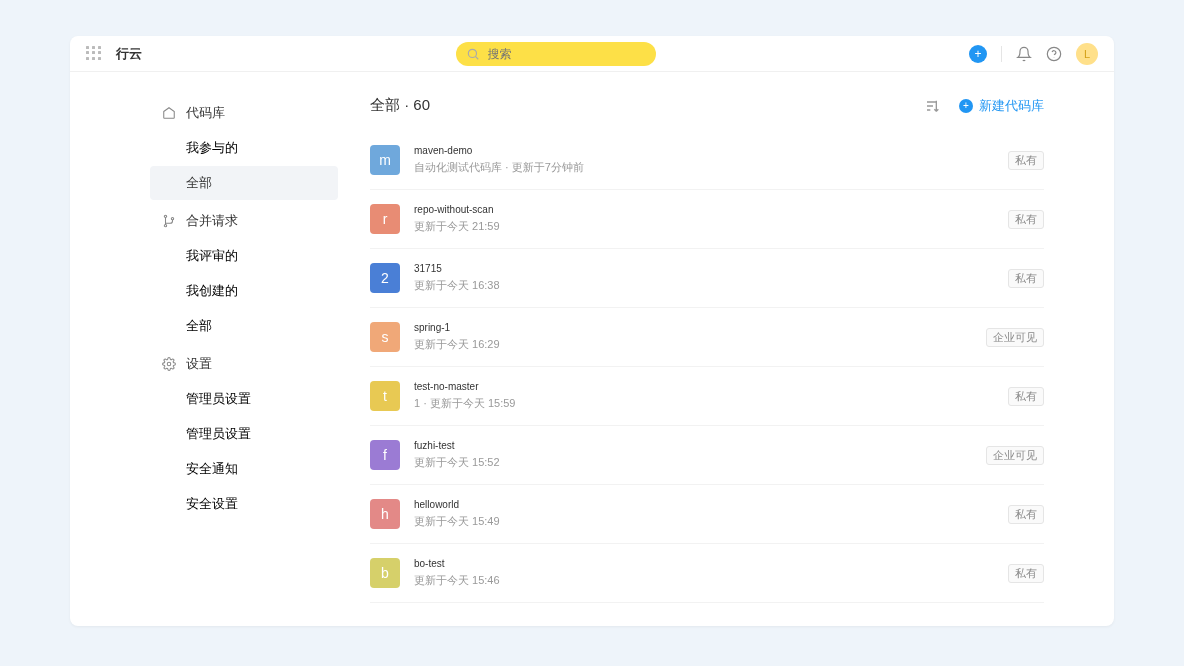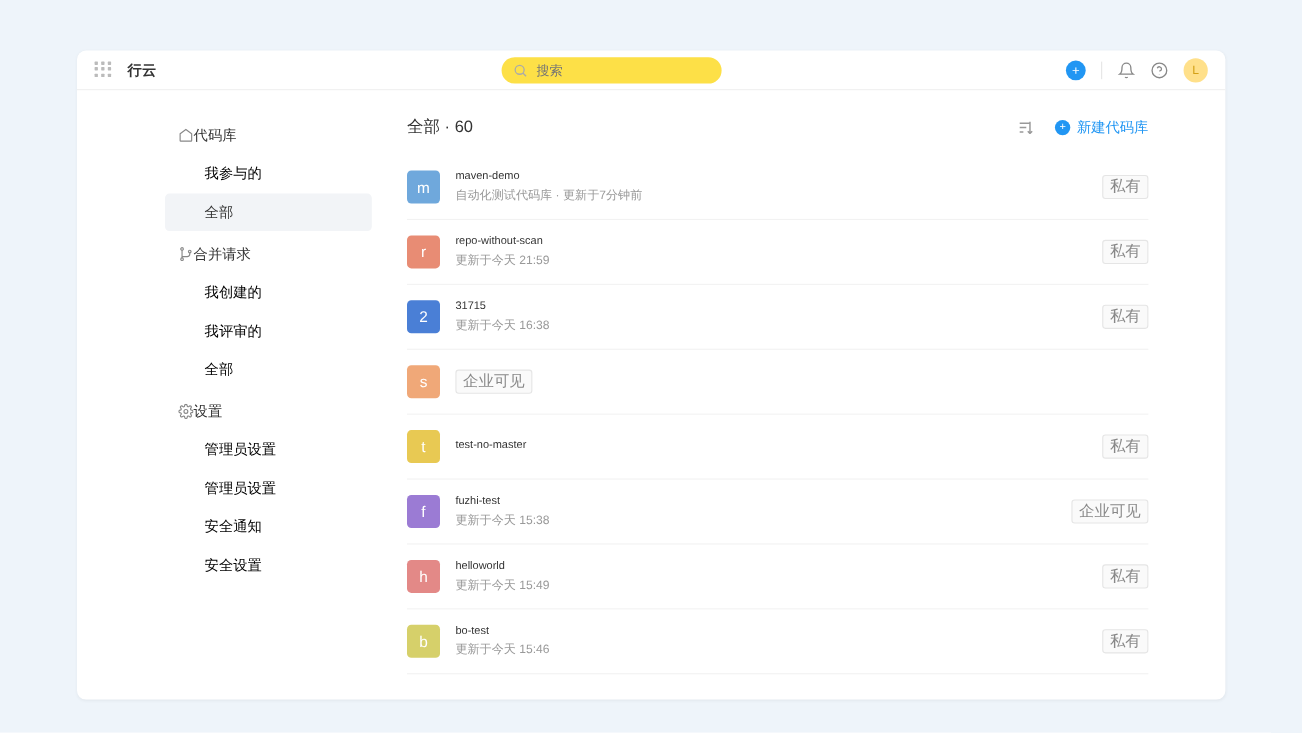--- a/index.html
+++ b/index.html
@@ -1,49 +1,49 @@
 <!DOCTYPE html>
 <html><head>
   <meta charset="utf-8">
   <style>
     * { margin: 0; padding: 0; box-sizing: border-box; }
     body { font-family: -apple-system, BlinkMacSystemFont, "Segoe UI", sans-serif; background: #eef4fa; width: 1184px; height: 666px; overflow: hidden; }
-    .app-window { background: #fff; margin: 46px 70px 0 70px; border-radius: 8px; height: 590px; display: flex; flex-direction: column; box-shadow: 0 1px 3px rgba(0,0,0,0.05); }
+    .app-window { background: #fff; margin: 36px 70px 0 70px; border-radius: 8px; height: 590px; display: flex; flex-direction: column; box-shadow: 0 1px 3px rgba(0,0,0,0.05); }
     .topbar { height: 36px; display: flex; align-items: center; padding: 0 16px; border-bottom: 1px solid #f0f0f0; }
     .apps-icon { width: 16px; height: 16px; display: grid; grid-template-columns: repeat(3,1fr); gap: 1.5px; margin-right: 14px; cursor: pointer; }
     .apps-icon span { width: 3px; height: 3px; background: #bbb; border-radius: 0.5px; }
     .logo-text { font-size: 13px; font-weight: 600; color: #333; }
     .search-wrap { margin: 0 auto; position: relative; }
     .search-input { width: 200px; height: 24px; border: none; background: #fde047; border-radius: 12px; padding: 0 14px 0 32px; font-size: 12px; color: #666; outline: none; }
     .search-icon { position: absolute; left: 10px; top: 5px; width: 14px; height: 14px; }
     .topbar-right { display: flex; align-items: center; gap: 14px; }
     .plus-btn { width: 18px; height: 18px; background: #2196f3; border-radius: 50%; display: flex; align-items: center; justify-content: center; color: #fff; font-size: 12px; cursor: pointer; }
     .top-divider { width: 1px; height: 16px; background: #e5e5e5; }
     .icon-btn { width: 16px; height: 16px; cursor: pointer; color: #888; }
     .avatar { width: 22px; height: 22px; background: #ffe08a; border-radius: 50%; display: flex; align-items: center; justify-content: center; font-size: 11px; color: #d4a017; cursor: pointer; }
     .body { display: flex; flex: 1; overflow: hidden; }
     .sidebar { width: 280px; padding: 24px 12px 0 80px; }
     .side-group { margin-bottom: 4px; }
-    .side-head { display: flex; align-items: center; padding: 8px 12px; font-size: 13px; color: #333; }
+    .side-head { display: flex; align-items: center; gap: 10px; padding: 8px 12px; font-size: 13px; color: #333; }
     .side-head svg { width: 14px; height: 14px; color: #888; }
     .side-item { padding: 8px 12px 8px 36px; font-size: 13px; color: #000000; border-radius: 4px; cursor: pointer; margin: 1px 0; }
     .side-item.active { background: #f2f4f7; color: #333; }
     .main { flex: 1; padding: 24px 70px 0 20px; overflow-y: auto; }
     .main-head { display: flex; align-items: center; margin-bottom: 16px; }
     .main-title { font-size: 15px; color: #333; font-weight: 500; }
     .main-actions { margin-left: auto; display: flex; align-items: center; gap: 18px; }
     .sort-icon { width: 16px; height: 16px; cursor: pointer; color: #999; }
     .new-btn { display: flex; align-items: center; gap: 6px; color: #2196f3; font-size: 13px; cursor: pointer; }
     .new-btn-icon { width: 14px; height: 14px; background: #2196f3; border-radius: 50%; display: flex; align-items: center; justify-content: center; color: #fff; font-size: 10px; }
     .repo-row { display: flex; align-items: center; padding: 14px 0; border-bottom: 1px solid #f2f2f2; }
     .repo-avatar { width: 30px; height: 30px; border-radius: 4px; display: flex; align-items: center; justify-content: center; color: #fff; font-size: 14px; margin-right: 14px; }
     .repo-info { flex: 1; }
     .repo-name { font-size: 10px; color: #333; margin-bottom: 4px; cursor: pointer; }
     .repo-meta { font-size: 11px; color: #999; }
-    .badge { font-size: 14px; color: #888; border: 1px solid #e5e5e5; border-radius: 3px; padding: 1px 6px; background: #fafafa; }
+    .badge { font-size: 11px; color: #888; border: 1px solid #e5e5e5; border-radius: 3px; padding: 1px 6px; background: #fafafa; }
   </style>
 </head>
 <body>
 
 <div class="app-window">
   <div class="topbar">
     <div class="apps-icon">
       <span></span>
         <span></span>
         <span></span>
@@ -93,22 +93,22 @@
         <div class="side-group">
           <div class="side-head">
             <svg viewBox="0 0 24 24" fill="none" stroke="currentColor" stroke-width="1.8">
               <circle cx="6" cy="4" r="2"></circle>
               <circle cx="6" cy="20" r="2"></circle>
               <circle cx="18" cy="8" r="2"></circle>
               <path d="M6 6v12M18 10v2a4 4 0 0 1-4 4H6"></path>
             </svg>
             <span>合并请求</span>
           </div>
+          <div class="side-item">我评审的</div>
           <div class="side-item">我创建的</div>
-          <div class="side-item">我评审的</div>
           <div class="side-item">全部</div>
         </div>
         <div class="side-group">
           <div class="side-head">
             <svg viewBox="0 0 24 24" fill="none" stroke="currentColor" stroke-width="1.8">
               <circle cx="12" cy="12" r="3"></circle>
               <path d="M19.4 15a1.7 1.7 0 0 0 .3 1.8l.1.1a2 2 0 1 1-2.8 2.8l-.1-.1a1.7 1.7 0 0 0-1.8-.3 1.7 1.7 0 0 0-1 1.5V21a2 2 0 1 1-4 0v-.1a1.7 1.7 0 0 0-1.1-1.5 1.7 1.7 0 0 0-1.8.3l-.1.1a2 2 0 1 1-2.8-2.8l.1-.1a1.7 1.7 0 0 0 .3-1.8 1.7 1.7 0 0 0-1.5-1H3a2 2 0 1 1 0-4h.1a1.7 1.7 0 0 0 1.5-1.1 1.7 1.7 0 0 0-.3-1.8l-.1-.1a2 2 0 1 1 2.8-2.8l.1.1a1.7 1.7 0 0 0 1.8.3h.1A1.7 1.7 0 0 0 10 3.1V3a2 2 0 1 1 4 0v.1a1.7 1.7 0 0 0 1 1.5 1.7 1.7 0 0 0 1.8-.3l.1-.1a2 2 0 1 1 2.8 2.8l-.1.1a1.7 1.7 0 0 0-.3 1.8v.1a1.7 1.7 0 0 0 1.5 1H21a2 2 0 1 1 0 4h-.1a1.7 1.7 0 0 0-1.5 1z"></path>
             </svg>
             <span>设置</span>
           </div>
@@ -151,34 +151,39 @@
           <div class="repo-row">
             <div class="repo-avatar" style="background:#4a7fd6">2</div>
             <div class="repo-info">
               <div class="repo-name">31715</div>
               <div class="repo-meta">更新于今天 16:38</div>
             </div>
             <div class="badge">私有</div>
           </div>
           <div class="repo-row">
             <div class="repo-avatar" style="background:#f0a878">s</div>
+            <div class="repo-info">
+              <div class="repo-name">spring-1</div>
+              <div class="repo-meta">更新于今天 16:29</div>
+            </div>
             <div class="badge">企业可见</div>
           </div>
           <div class="repo-row">
             <div class="repo-avatar" style="background:#e8c953">t</div>
             <div class="repo-info">
               <div class="repo-name">test-no-master</div>
+              <div class="repo-meta">1  ·  更新于今天 15:59</div>
             </div>
             <div class="badge">私有</div>
           </div>
           <div class="repo-row">
             <div class="repo-avatar" style="background:#9b7bd4">f</div>
             <div class="repo-info">
               <div class="repo-name">fuzhi-test</div>
-              <div class="repo-meta">更新于今天 15:38</div>
+              <div class="repo-meta">更新于今天 15:52</div>
             </div>
             <div class="badge">企业可见</div>
           </div>
           <div class="repo-row">
             <div class="repo-avatar" style="background:#e38987">h</div>
             <div class="repo-info">
               <div class="repo-name">helloworld</div>
               <div class="repo-meta">更新于今天 15:49</div>
             </div>
             <div class="badge">私有</div>

